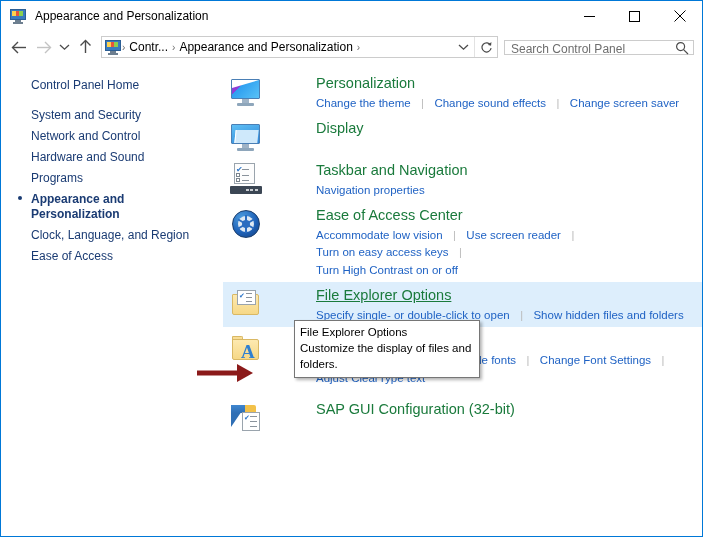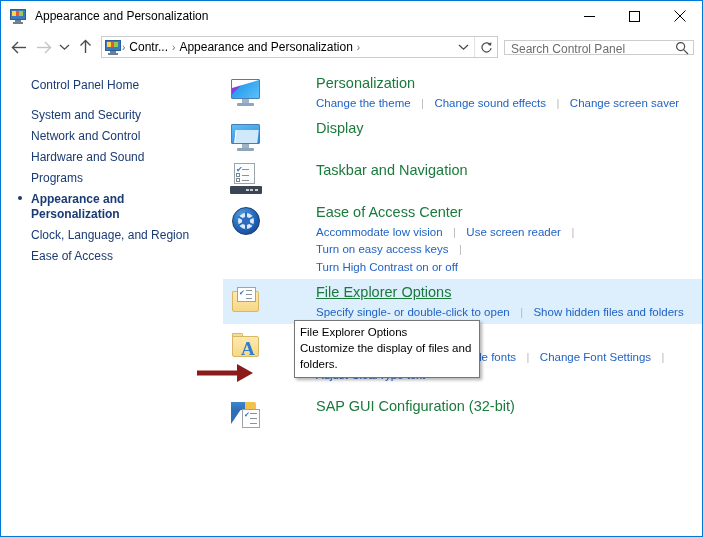--- a/index.html
+++ b/index.html
@@ -657,20 +657,23 @@
           <div class="tb-check">✔</div>
           <div class="tb-line" style="top:6px;"></div>
           <div class="tb-box" style="top:10px;"></div>
           <div class="tb-line" style="top:12px;"></div>
           <div class="tb-box" style="top:15px;"></div>
           <div class="tb-line" style="top:17px;"></div>
           <div class="taskbar-bar"></div>
         </div>
         <div class="cat-body">
           <a class="cat-title">Taskbar and Navigation</a>
+          <div class="cat-links">
+            <a class="cat-link">Navigation properties</a>
+          </div>
         </div>
       </div>
 
       <div class="cat">
         <div class="cat-icon">
           <div class="eoa-circle"></div>
           <div class="eoa-inner"></div>
           <div class="eoa-spoke"></div>
           <div class="eoa-spoke r2"></div>
           <div class="eoa-spoke r3"></div>

